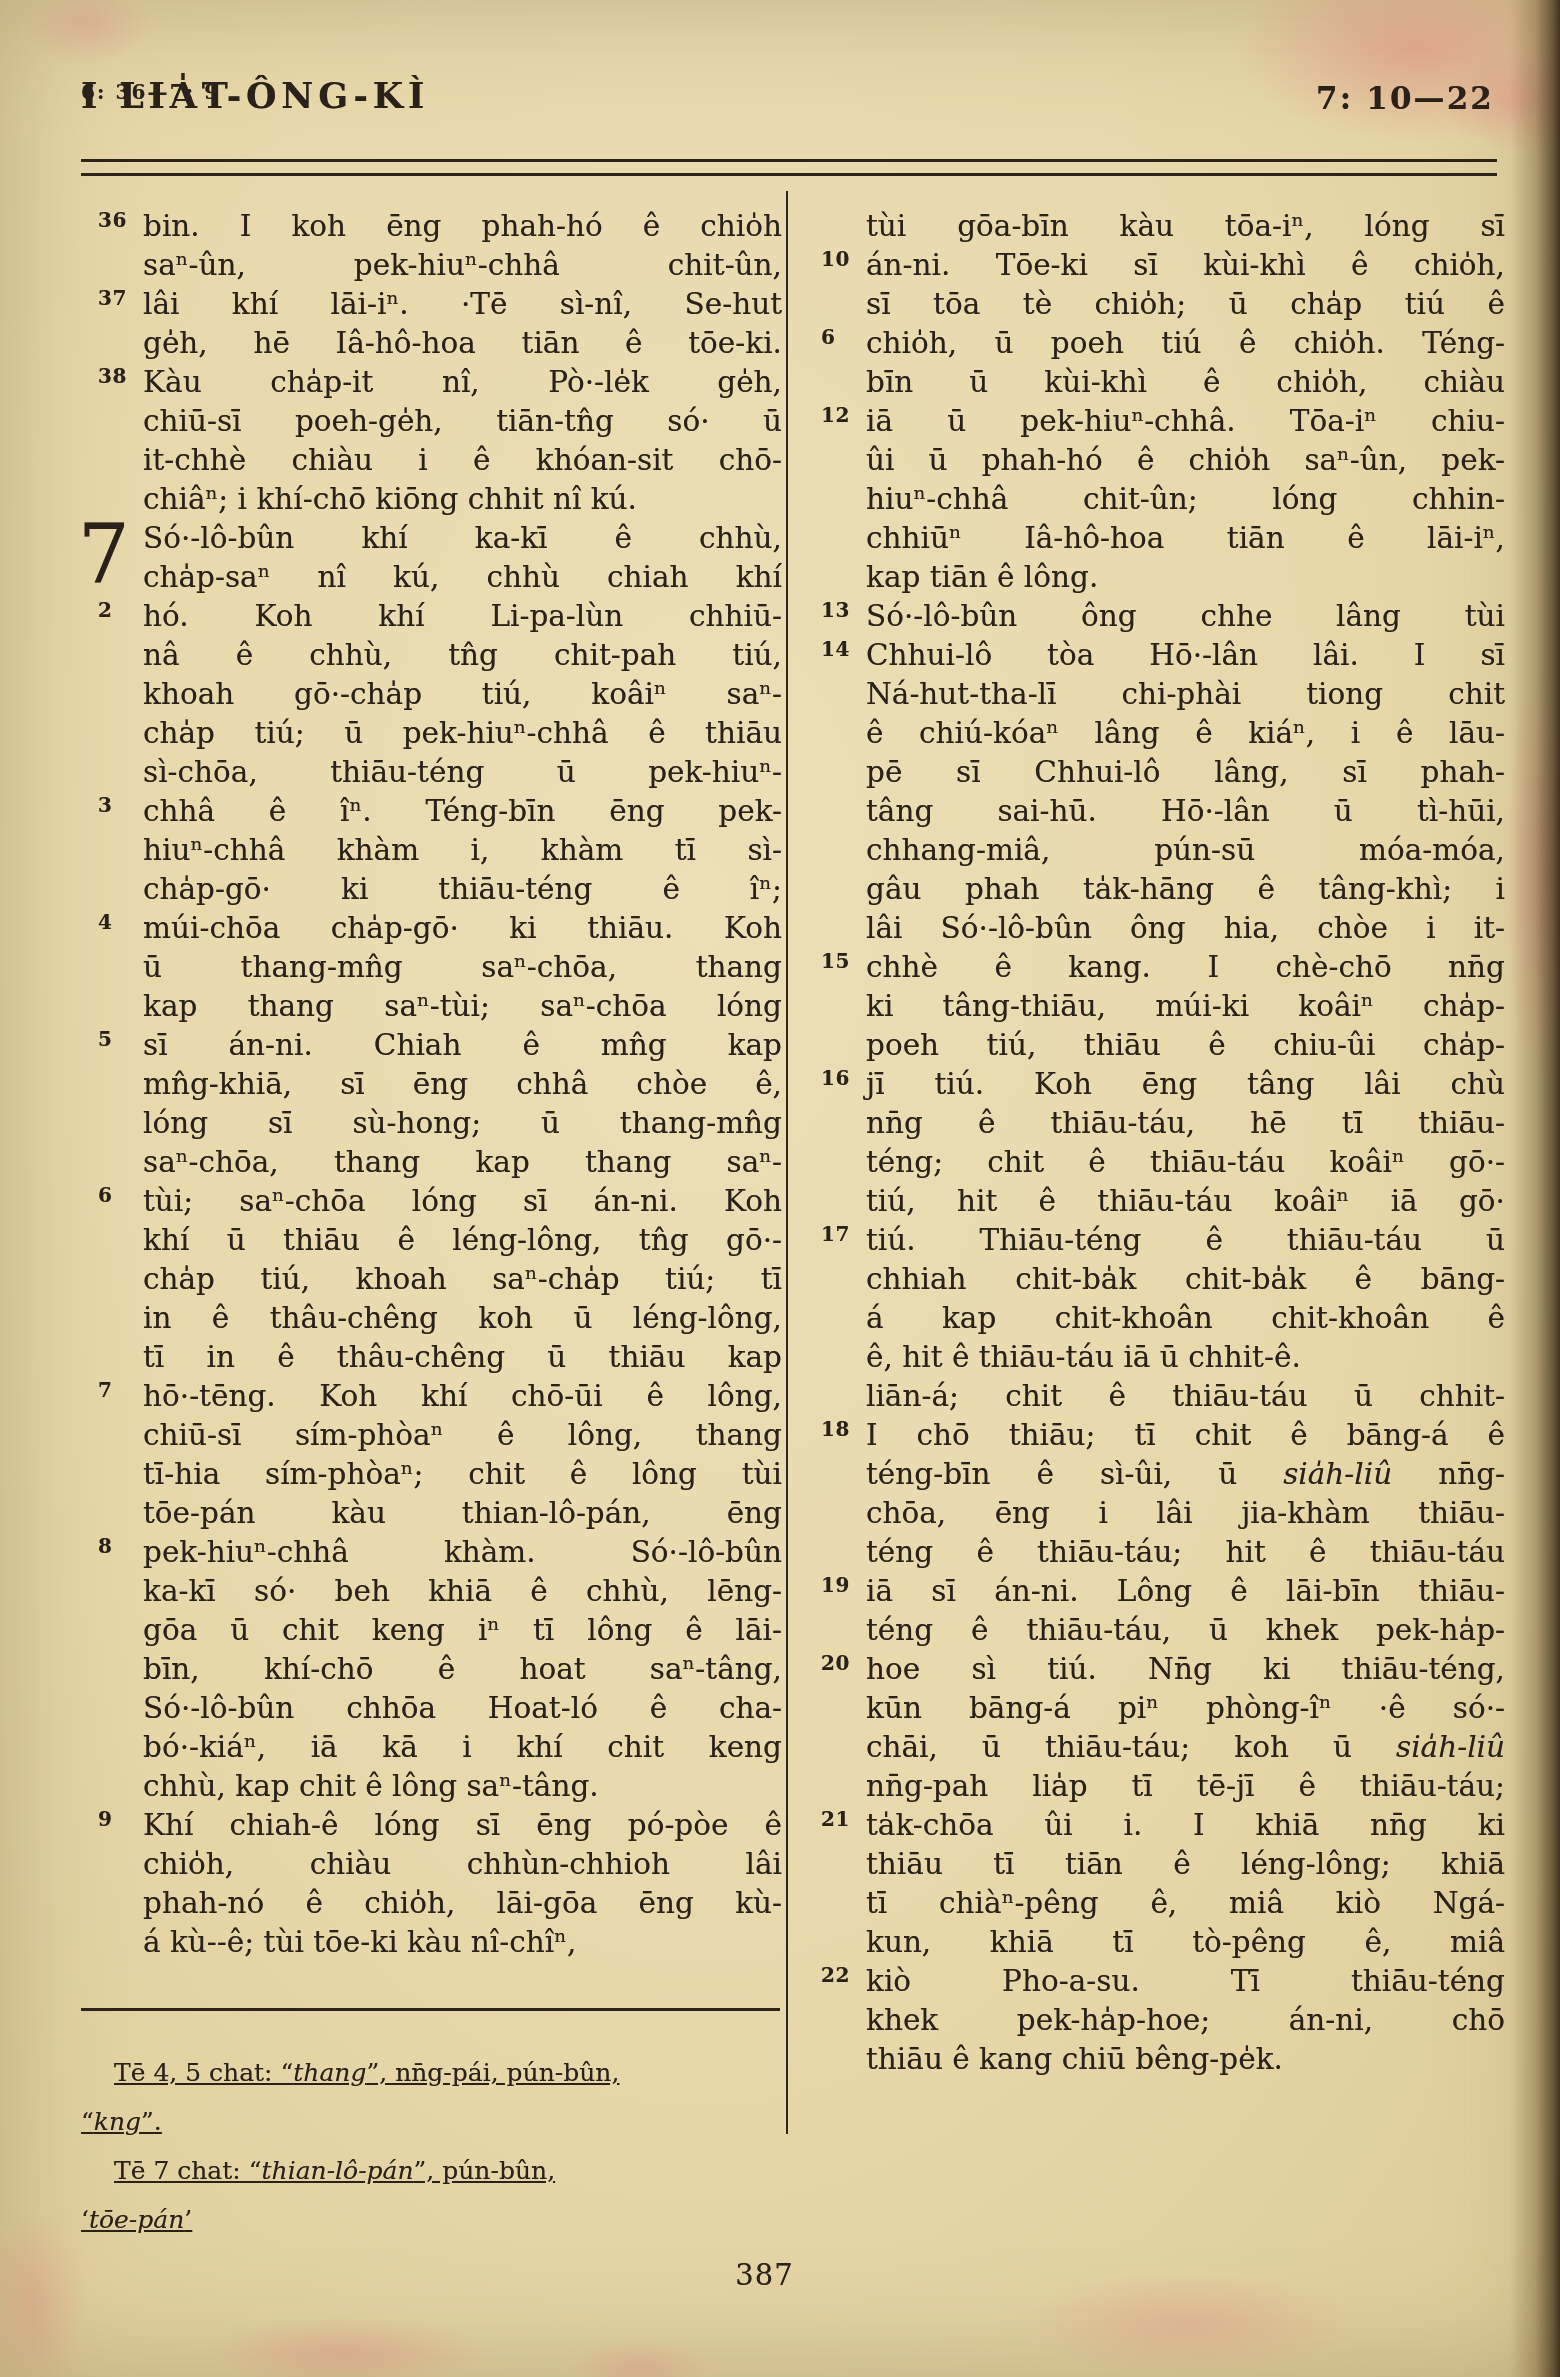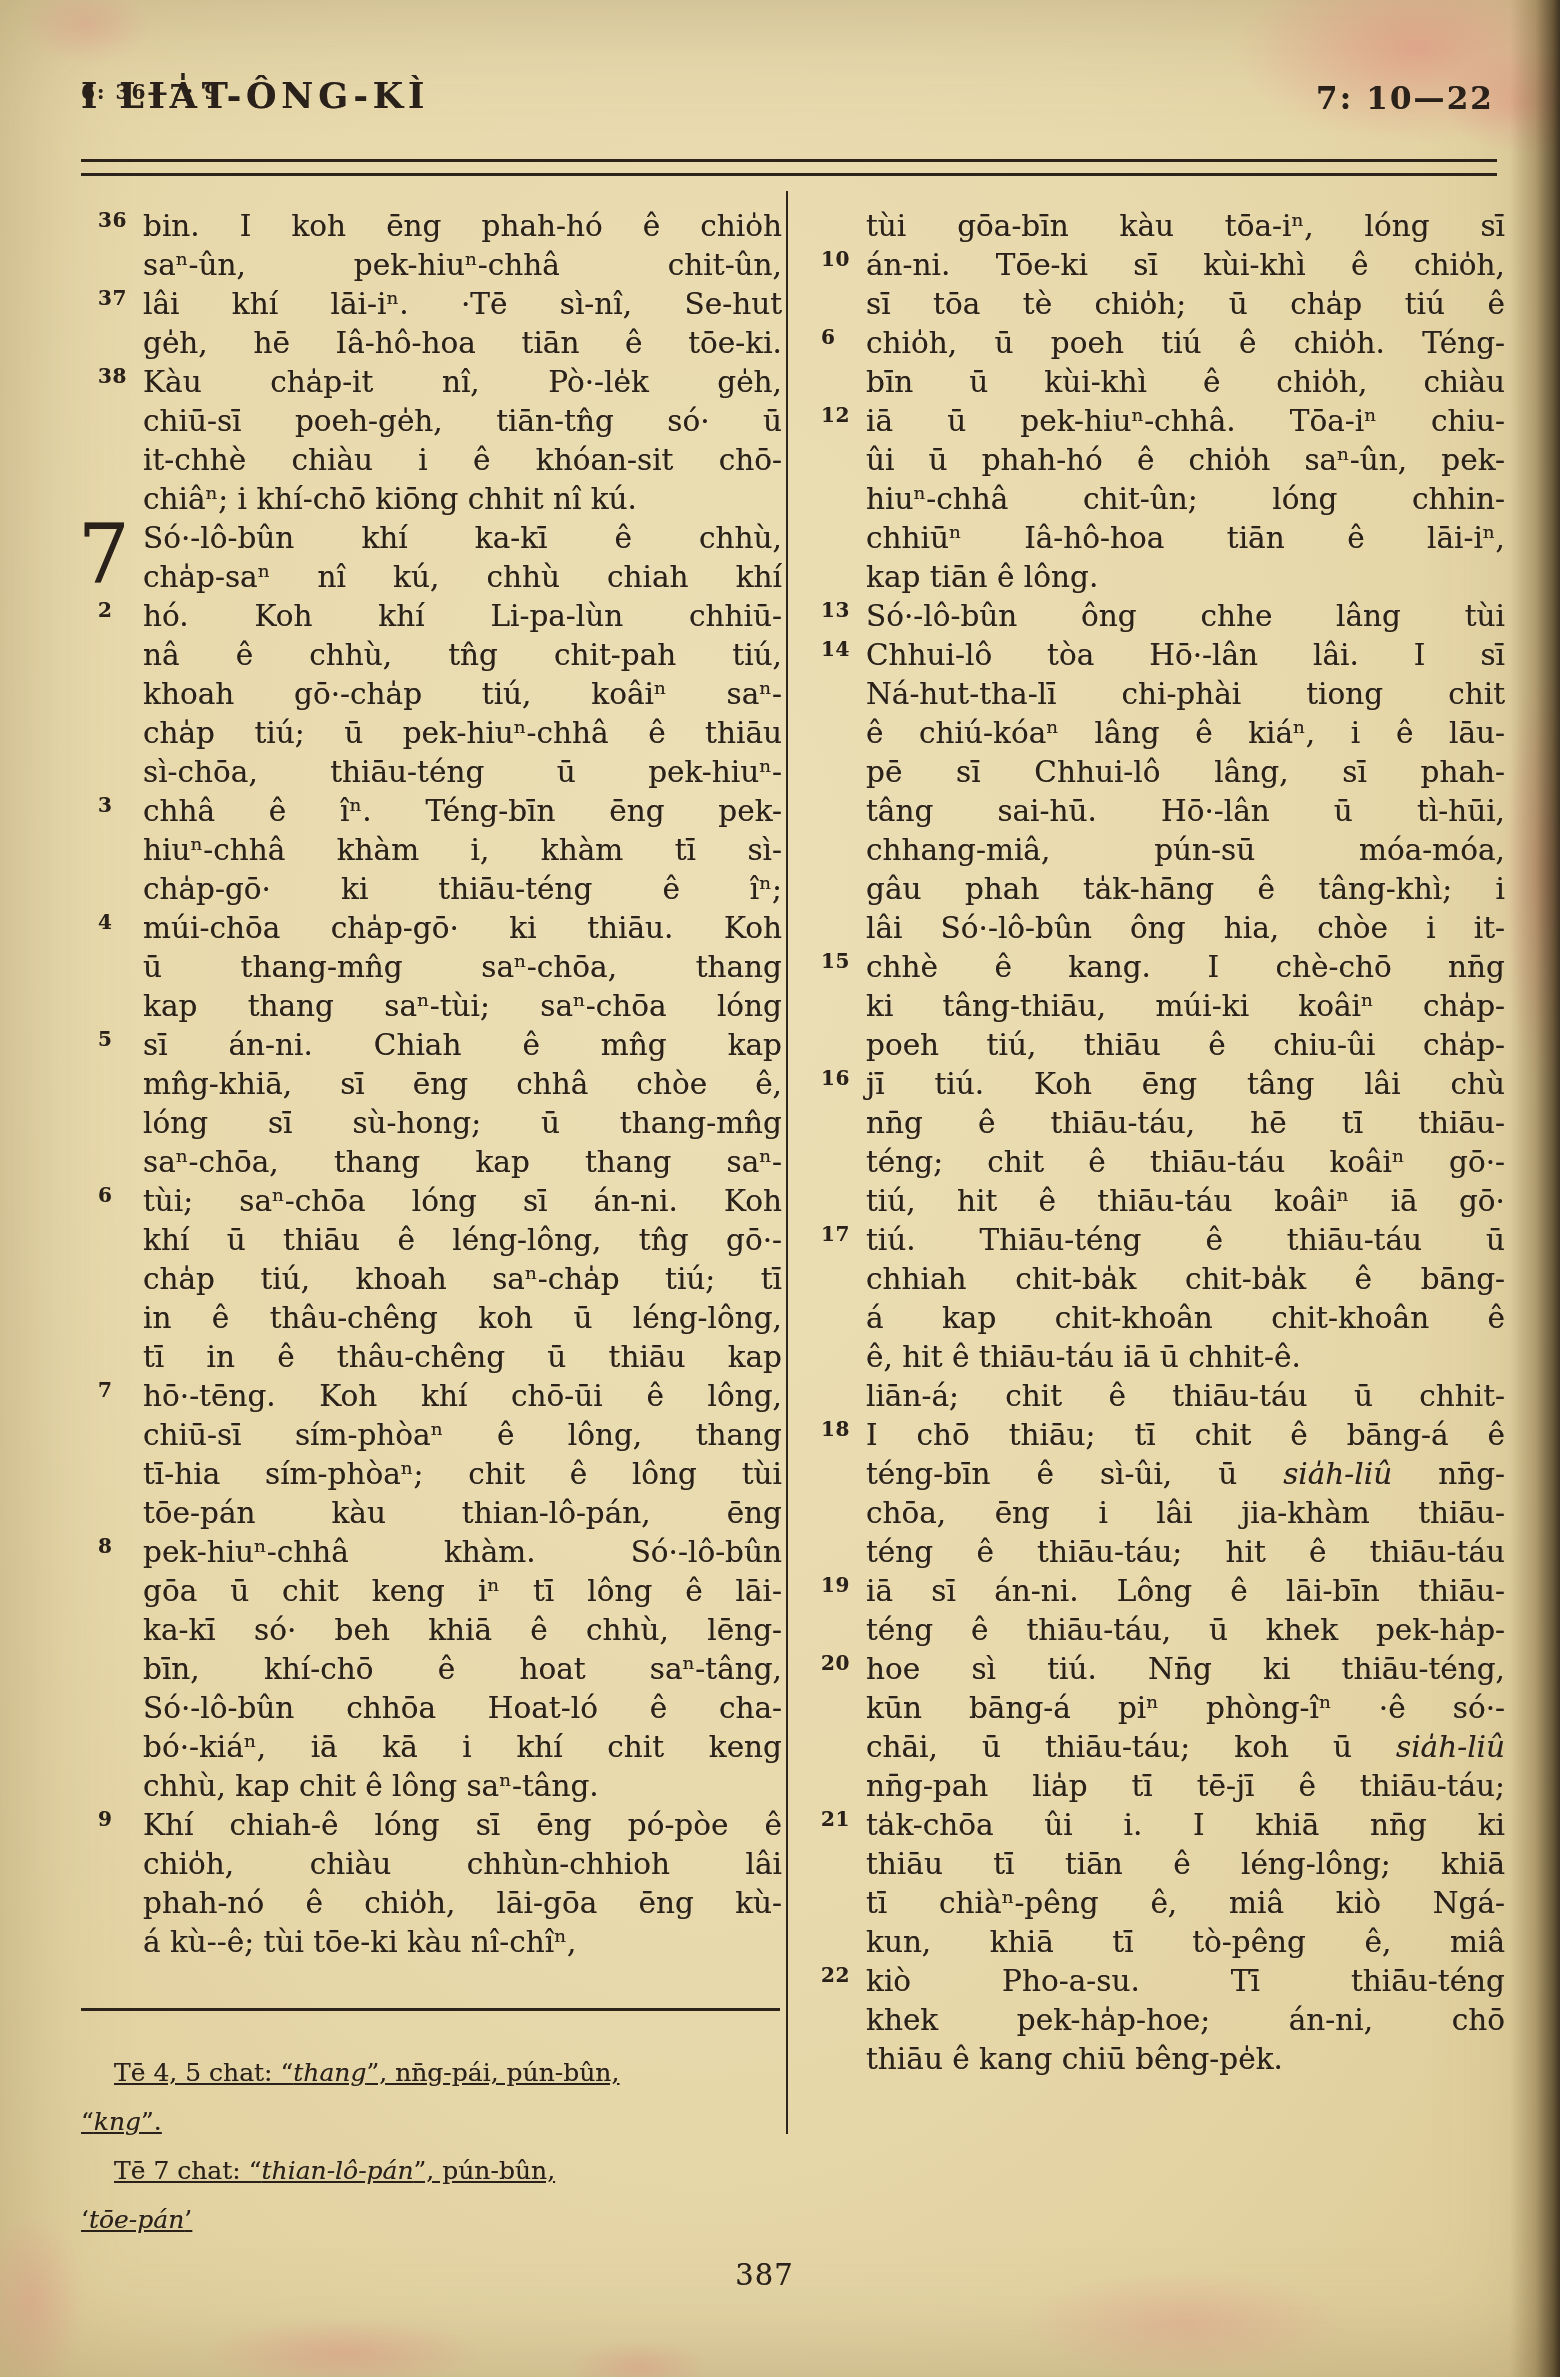--- a/index.html
+++ b/index.html
@@ -196,24 +196,24 @@
         <span class="ltext">tī-hia sím-phòaⁿ; chit ê lông tùi</span>
       </div>
       <div class="line">
         <span class="ltext">tōe-pán kàu thian-lô-pán, ēng</span>
       </div>
       <div class="line">
         <span class="vnum">8</span>
         <span class="ltext">pek-hiuⁿ-chhâ khàm.  Só·-lô-bûn</span>
       </div>
       <div class="line">
+        <span class="ltext">ka-kī só· beh khiā ê chhù, lēng-</span>
+      </div>
+      <div class="line">
         <span class="ltext">gōa ū chit keng iⁿ tī lông ê lāi-</span>
-      </div>
-      <div class="line">
-        <span class="ltext">ka-kī só· beh khiā ê chhù, lēng-</span>
       </div>
       <div class="line">
         <span class="ltext">bīn, khí-chō ê hoat saⁿ-tâng,</span>
       </div>
       <div class="line">
         <span class="ltext">Só·-lô-bûn chhōa Hoat-ló ê cha-</span>
       </div>
       <div class="line">
         <span class="ltext">bó·-kiáⁿ, iā kā i khí chit keng</span>
       </div>

